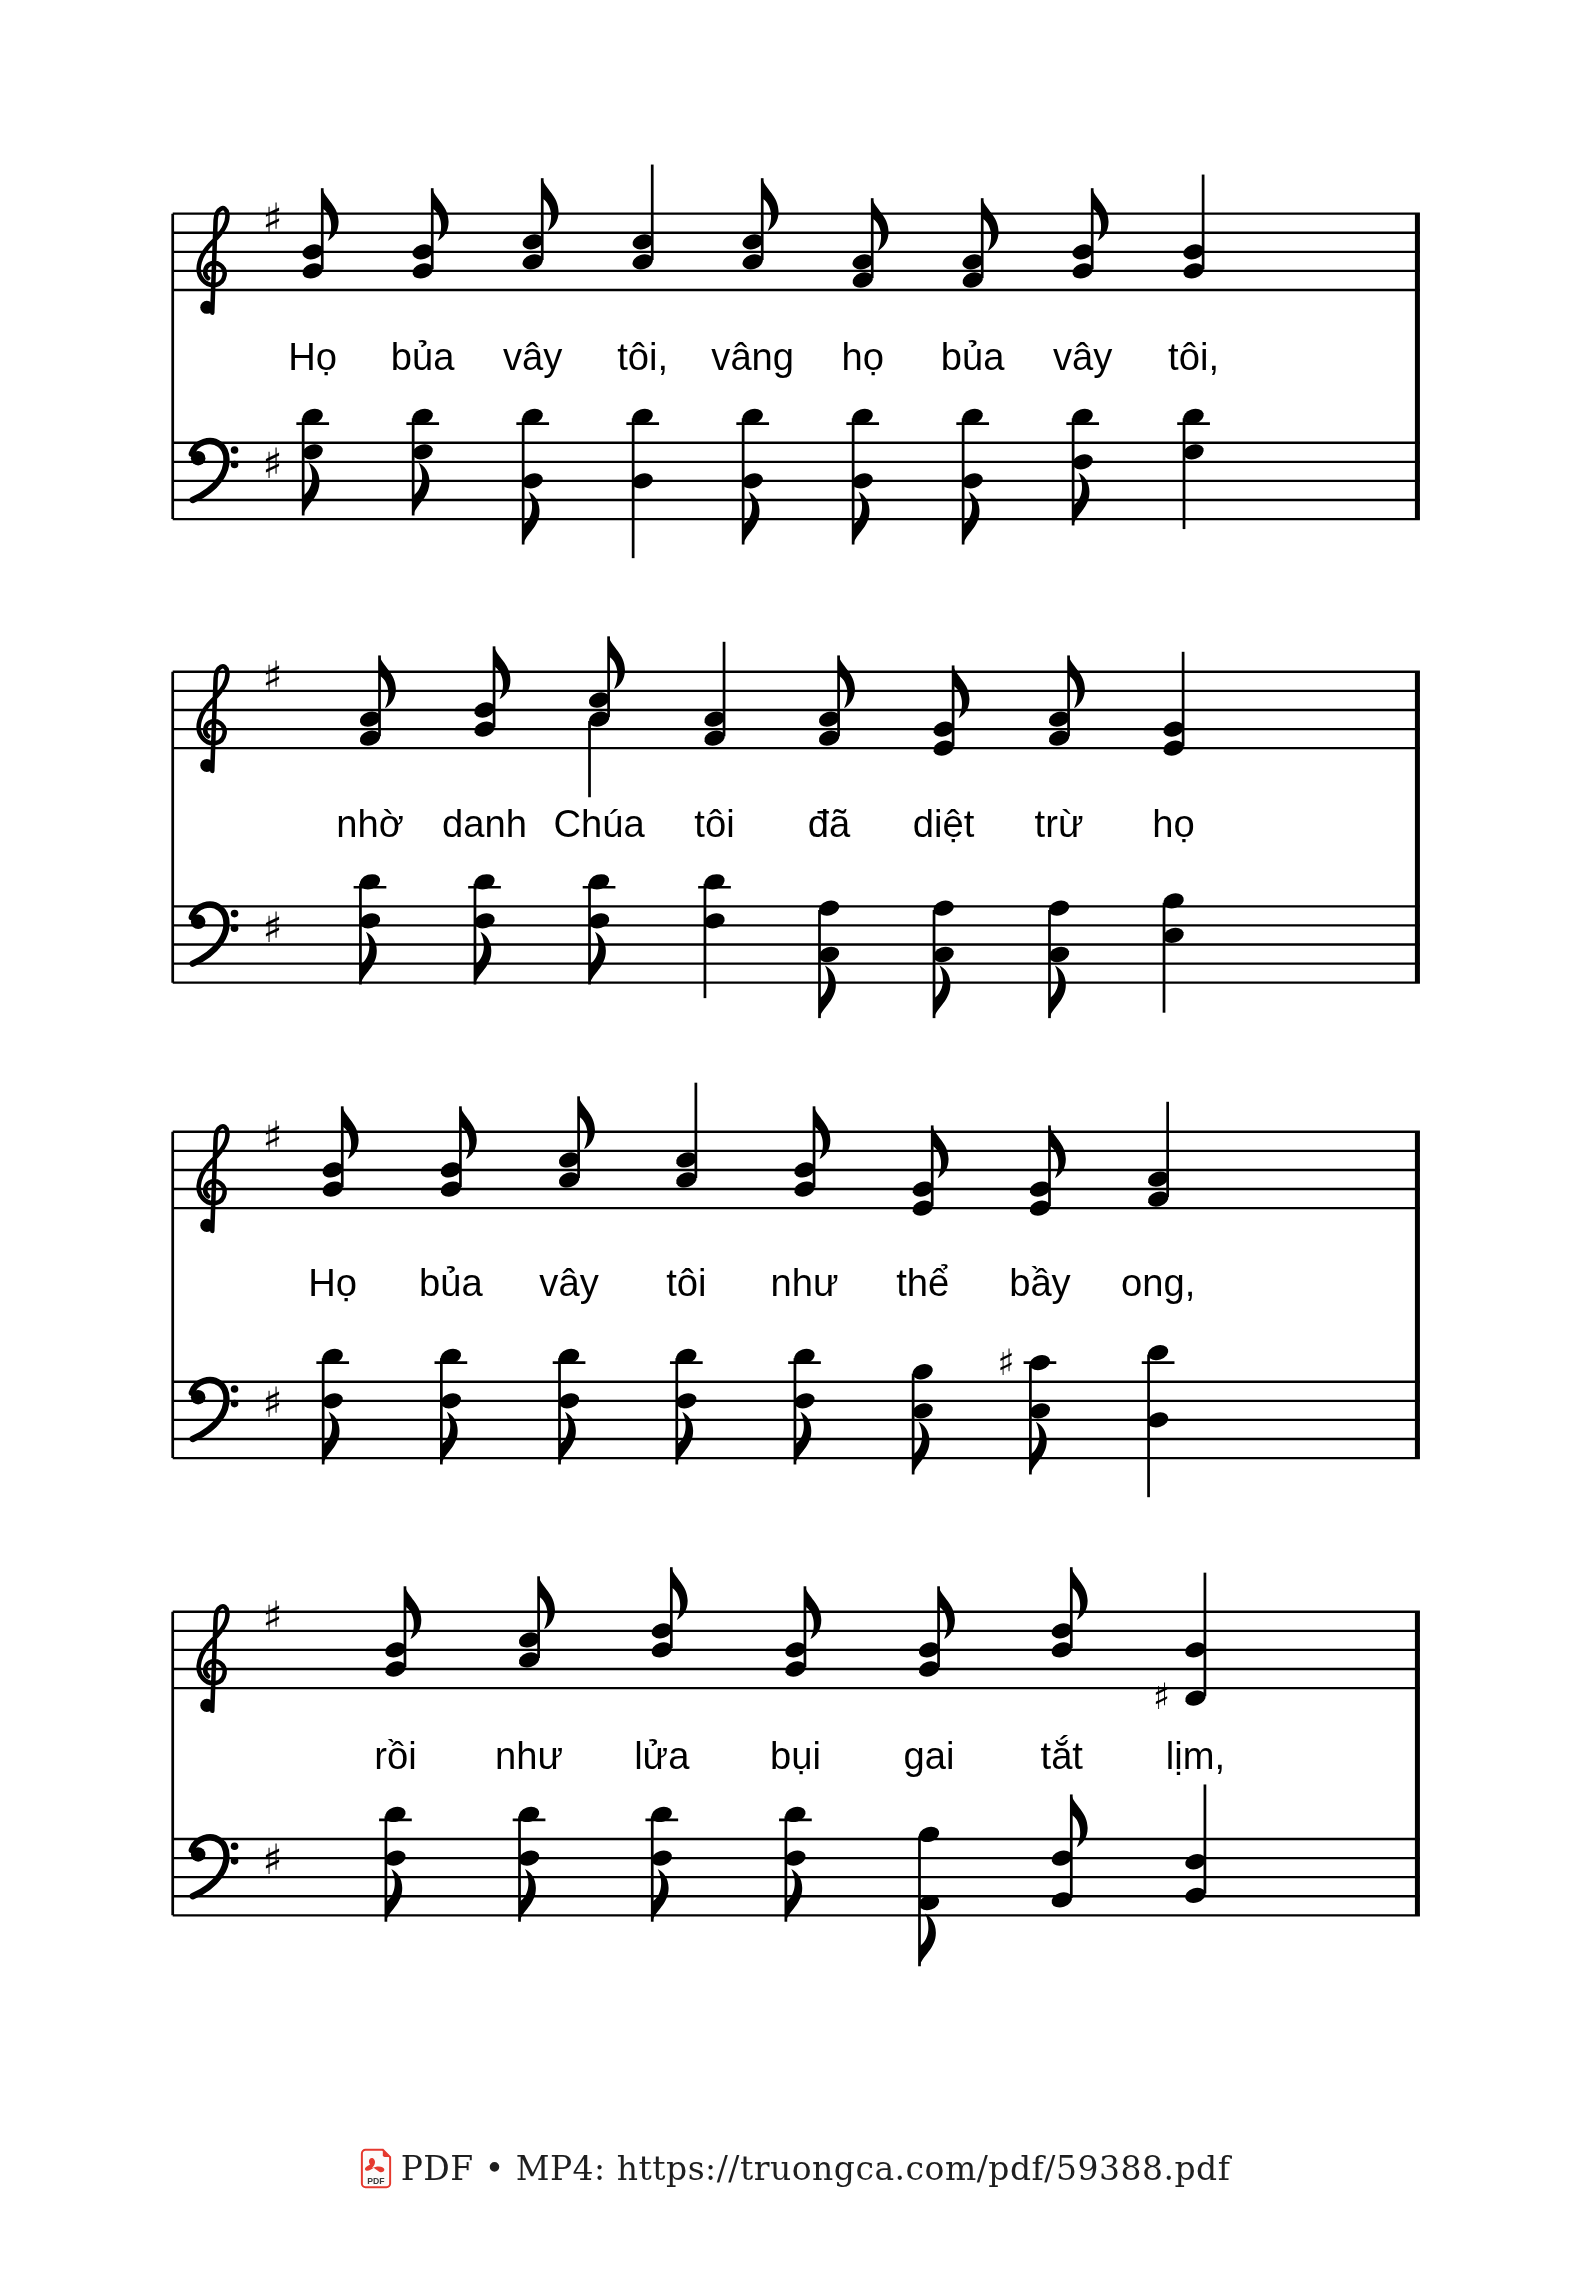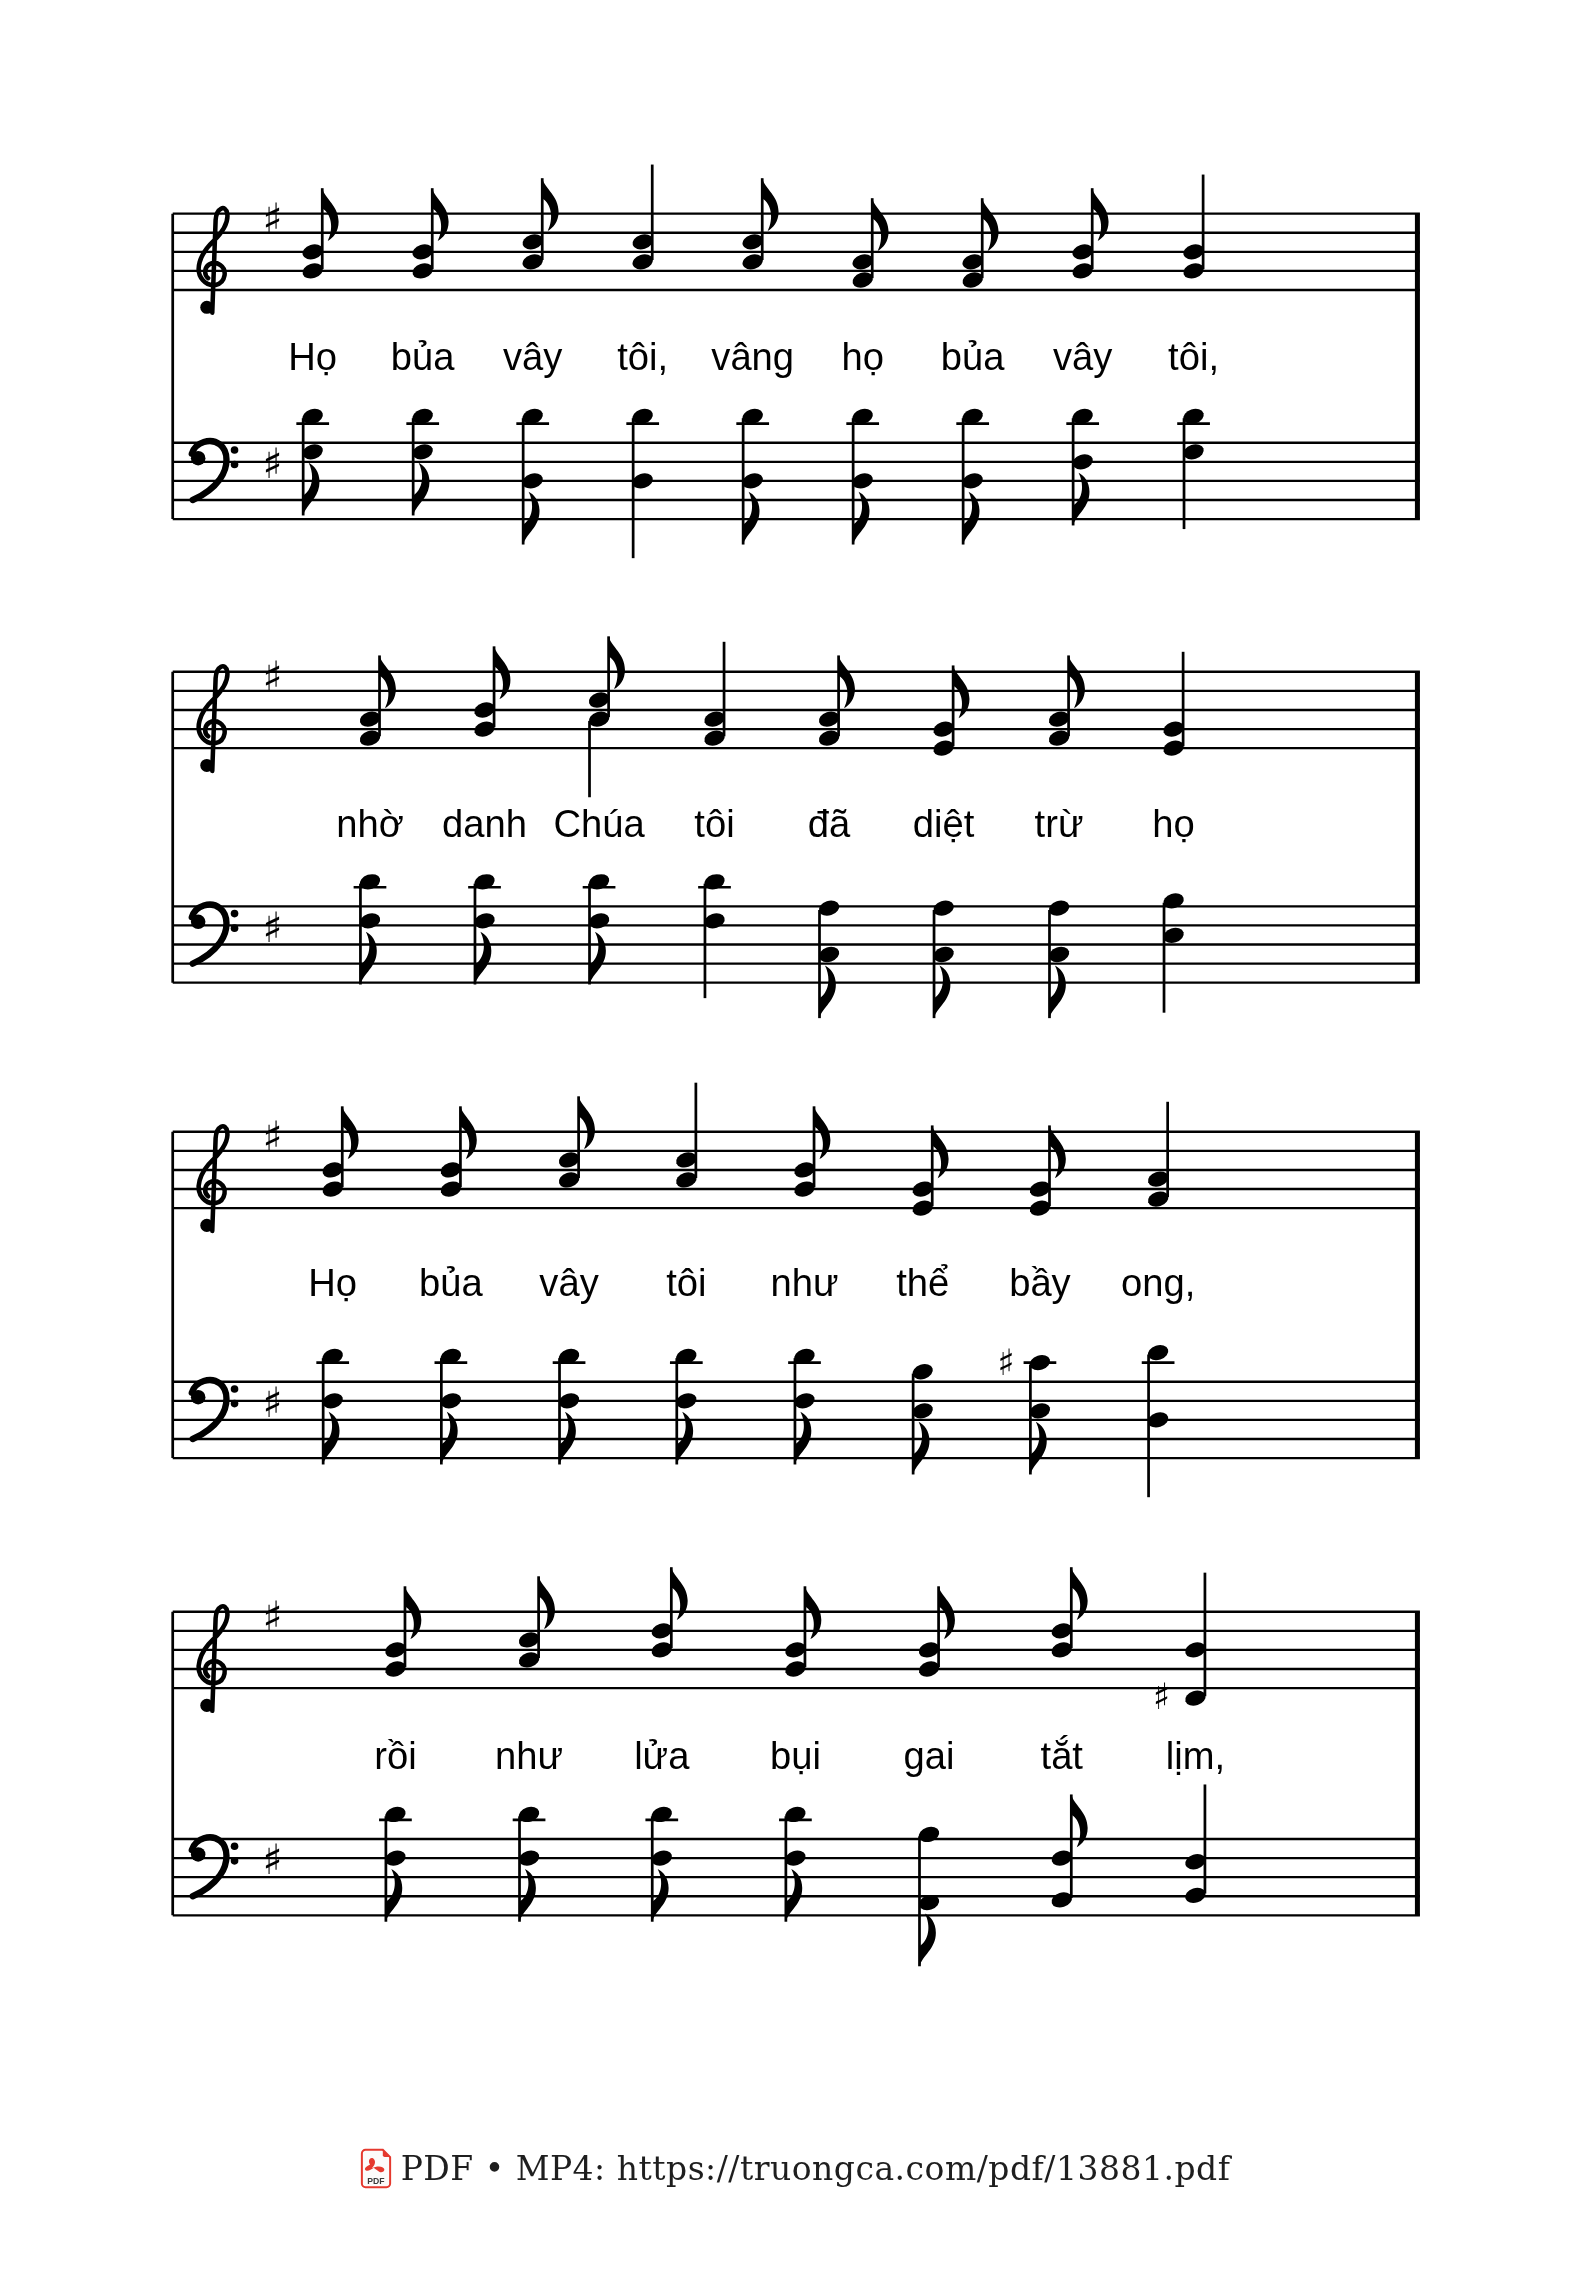--- a/index.html
+++ b/index.html
@@ -581,17 +581,17 @@
     <span style="display:inline-flex;">
       <svg width="34" height="41" viewBox="0 0 37 45">
         <path d="M3,6 a4,4 0 0 1 4,-4 h19 l8,8 v29 a4,4 0 0 1 -4,4 h-23 a4,4 0 0 1 -4,-4 z" fill="#fcfbfa" stroke="#e5392e" stroke-width="2.2"></path>
         <path d="M26,2 l8,8 h-6 a2,2 0 0 1 -2,-2 z" fill="#e5392e"></path>
         <path d="M12,18 c -3.5,-5 1.5,-9.5 4.5,-5.5 c 2,3 0.5,6.5 -2.5,9.5 c 4,-1.5 9,-2.5 12,-0.5
                  c 4,2.5 0,6.5 -4,4.5 c -2.7,-1.4 -4.6,-3 -5.8,-4.2 c -3,2.2 -6.8,4 -8.8,2.8
                  c -2.8,-1.8 0.6,-4.6 4.6,-6.6 z" fill="#e5392e"></path>
         <text x="18.5" y="40" font-size="9.5" font-weight="bold" fill="#3a3a3a" text-anchor="middle" font-family="Liberation Sans, sans-serif">PDF</text>
       </svg>
     </span>
-    <span class="footer-text">PDF • MP4: https://truongca.com/pdf/13881.pdf</span>
+    <span class="footer-text">PDF • MP4: https://truongca.com/pdf/59388.pdf</span>
   </div>
 
 </div>
 
 
 </body></html>

